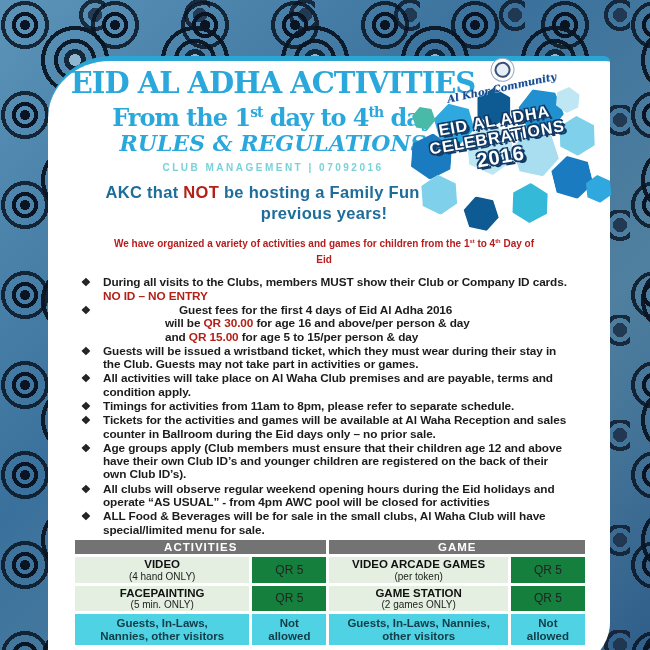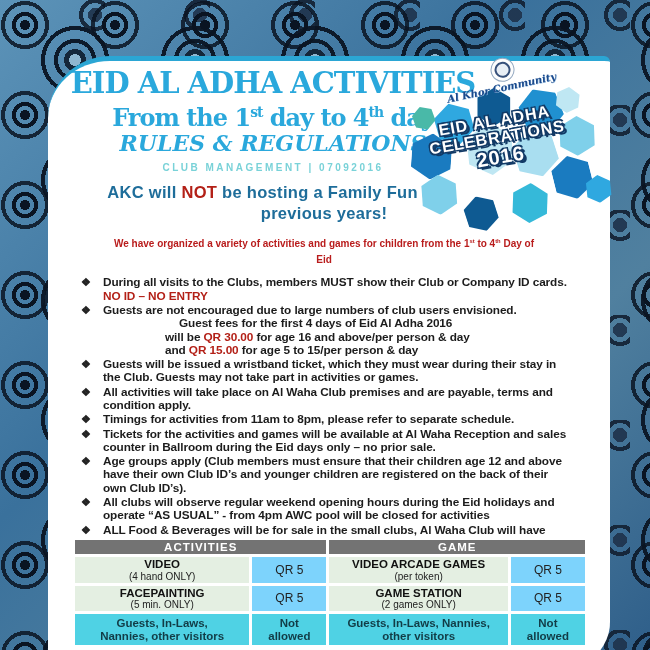--- a/index.html
+++ b/index.html
@@ -54,21 +54,21 @@
   .bullet{position:absolute;left:-22px;top:0;font-size:11px;color:#222;}
   .fees{margin-left:62px;}
   .fees .fl1{padding-left:14px;}
   .tablewrap{position:absolute;left:24px;top:476px;width:516px;}
   table.pricing{border-collapse:separate;border-spacing:3px;width:516px;background:#ffffff;}
   table.pricing th{
     background:#737373;color:#ffffff;font-size:11.5px;letter-spacing:1px;
     padding:1px 2px;font-weight:bold;text-align:center;
   }
   td.namecell{background:#e4efe2;text-align:center;padding:1px 2px;}
-  td.pricecell{background:#7dd3fc;text-align:center;font-size:12px;color:#222;padding:1px 2px;}
+  td.pricecell{background:#15803d;text-align:center;font-size:12px;color:#222;padding:1px 2px;}
   .iname{font-size:11.5px;font-weight:bold;color:#111;line-height:12.5px;display:block;}
   .inote{font-size:10px;color:#222;line-height:11px;display:block;}
   td.footcell{
     background:#4fd2e4;color:#123c46;font-weight:bold;font-size:11.5px;line-height:12.5px;
     text-align:center;padding:3px 16px;
   }
   
   .badge{position:absolute;left:366px;top:-10px;width:175px;height:170px;transform:rotate(-10deg);z-index:6;}
   .badge-card{position:absolute;left:16px;top:50px;width:132px;height:106px;background:#ffffff;transform:rotate(2deg);}
   .hex{position:absolute;clip-path:polygon(50% 0%,93% 25%,93% 75%,50% 100%,7% 75%,7% 25%);}
@@ -95,27 +95,27 @@
 
 <div class="panel">
 
   <div class="hdr">
     <div class="title">EID AL ADHA ACTIVITIES</div>
     <div class="subtitle"><span>From the 1</span><sup class="sup">st</sup><span> day to 4</span><sup class="sup">th</sup><span> day</span></div>
     <div class="rulesline">RULES &amp; REGULATIONS</div>
     <div class="mgmt">CLUB MANAGEMENT  | 07092016</div>
   </div>
 
-  <div class="notice"><span>AKC will </span><span class="red">NOT</span><span> be hosting a Family Fun Day 2016 as in previous years!</span></div>
+  <div class="notice"><span>AKC that </span><span class="red">NOT</span><span> be hosting a Family Fun Day 2016 as in previous years!</span></div>
 
   <div class="intro"><span>We have organized a variety of activities and games for children from the 1</span><sup class="sup">st</sup><span> to 4</span><sup class="sup">th</sup><span> Day of Eid</span></div>
 
   <ul class="rules-list">
     <li><span class="bullet">❖</span><span>During all visits to the Clubs, members MUST show their Club or Company ID cards.   </span><span class="red">NO ID – NO ENTRY</span></li>
-    <li><span class="bullet">❖</span><span>Guests are not encouraged due to large numbers of club users envisioned.</span>
+    <li><span class="bullet">❖</span>
       <div class="fees">
         <div class="fl1">Guest fees for the first 4 days of Eid Al Adha 2016</div>
         <div><span>will be </span><span class="red">QR 30.00</span><span> for age 16 and above/per person &amp; day</span></div>
         <div><span>and </span><span class="red">QR 15.00</span><span> for age 5 to 15/per person &amp; day</span></div>
       </div>
     </li>
     <li><span class="bullet">❖</span><span>Guests will be issued a wristband ticket, which they must wear during their stay in the Club. Guests may not take part in activities or games.</span></li>
     <li><span class="bullet">❖</span><span>All activities will take place on Al Waha Club premises and are payable, terms and condition apply.</span></li>
     <li><span class="bullet">❖</span><span>Timings for activities from 11am to 8pm, please refer to separate schedule.</span></li>
     <li><span class="bullet">❖</span><span>Tickets for the activities and games will be available at Al Waha Reception and sales counter in Ballroom during the Eid days only – no prior sale.</span></li>

